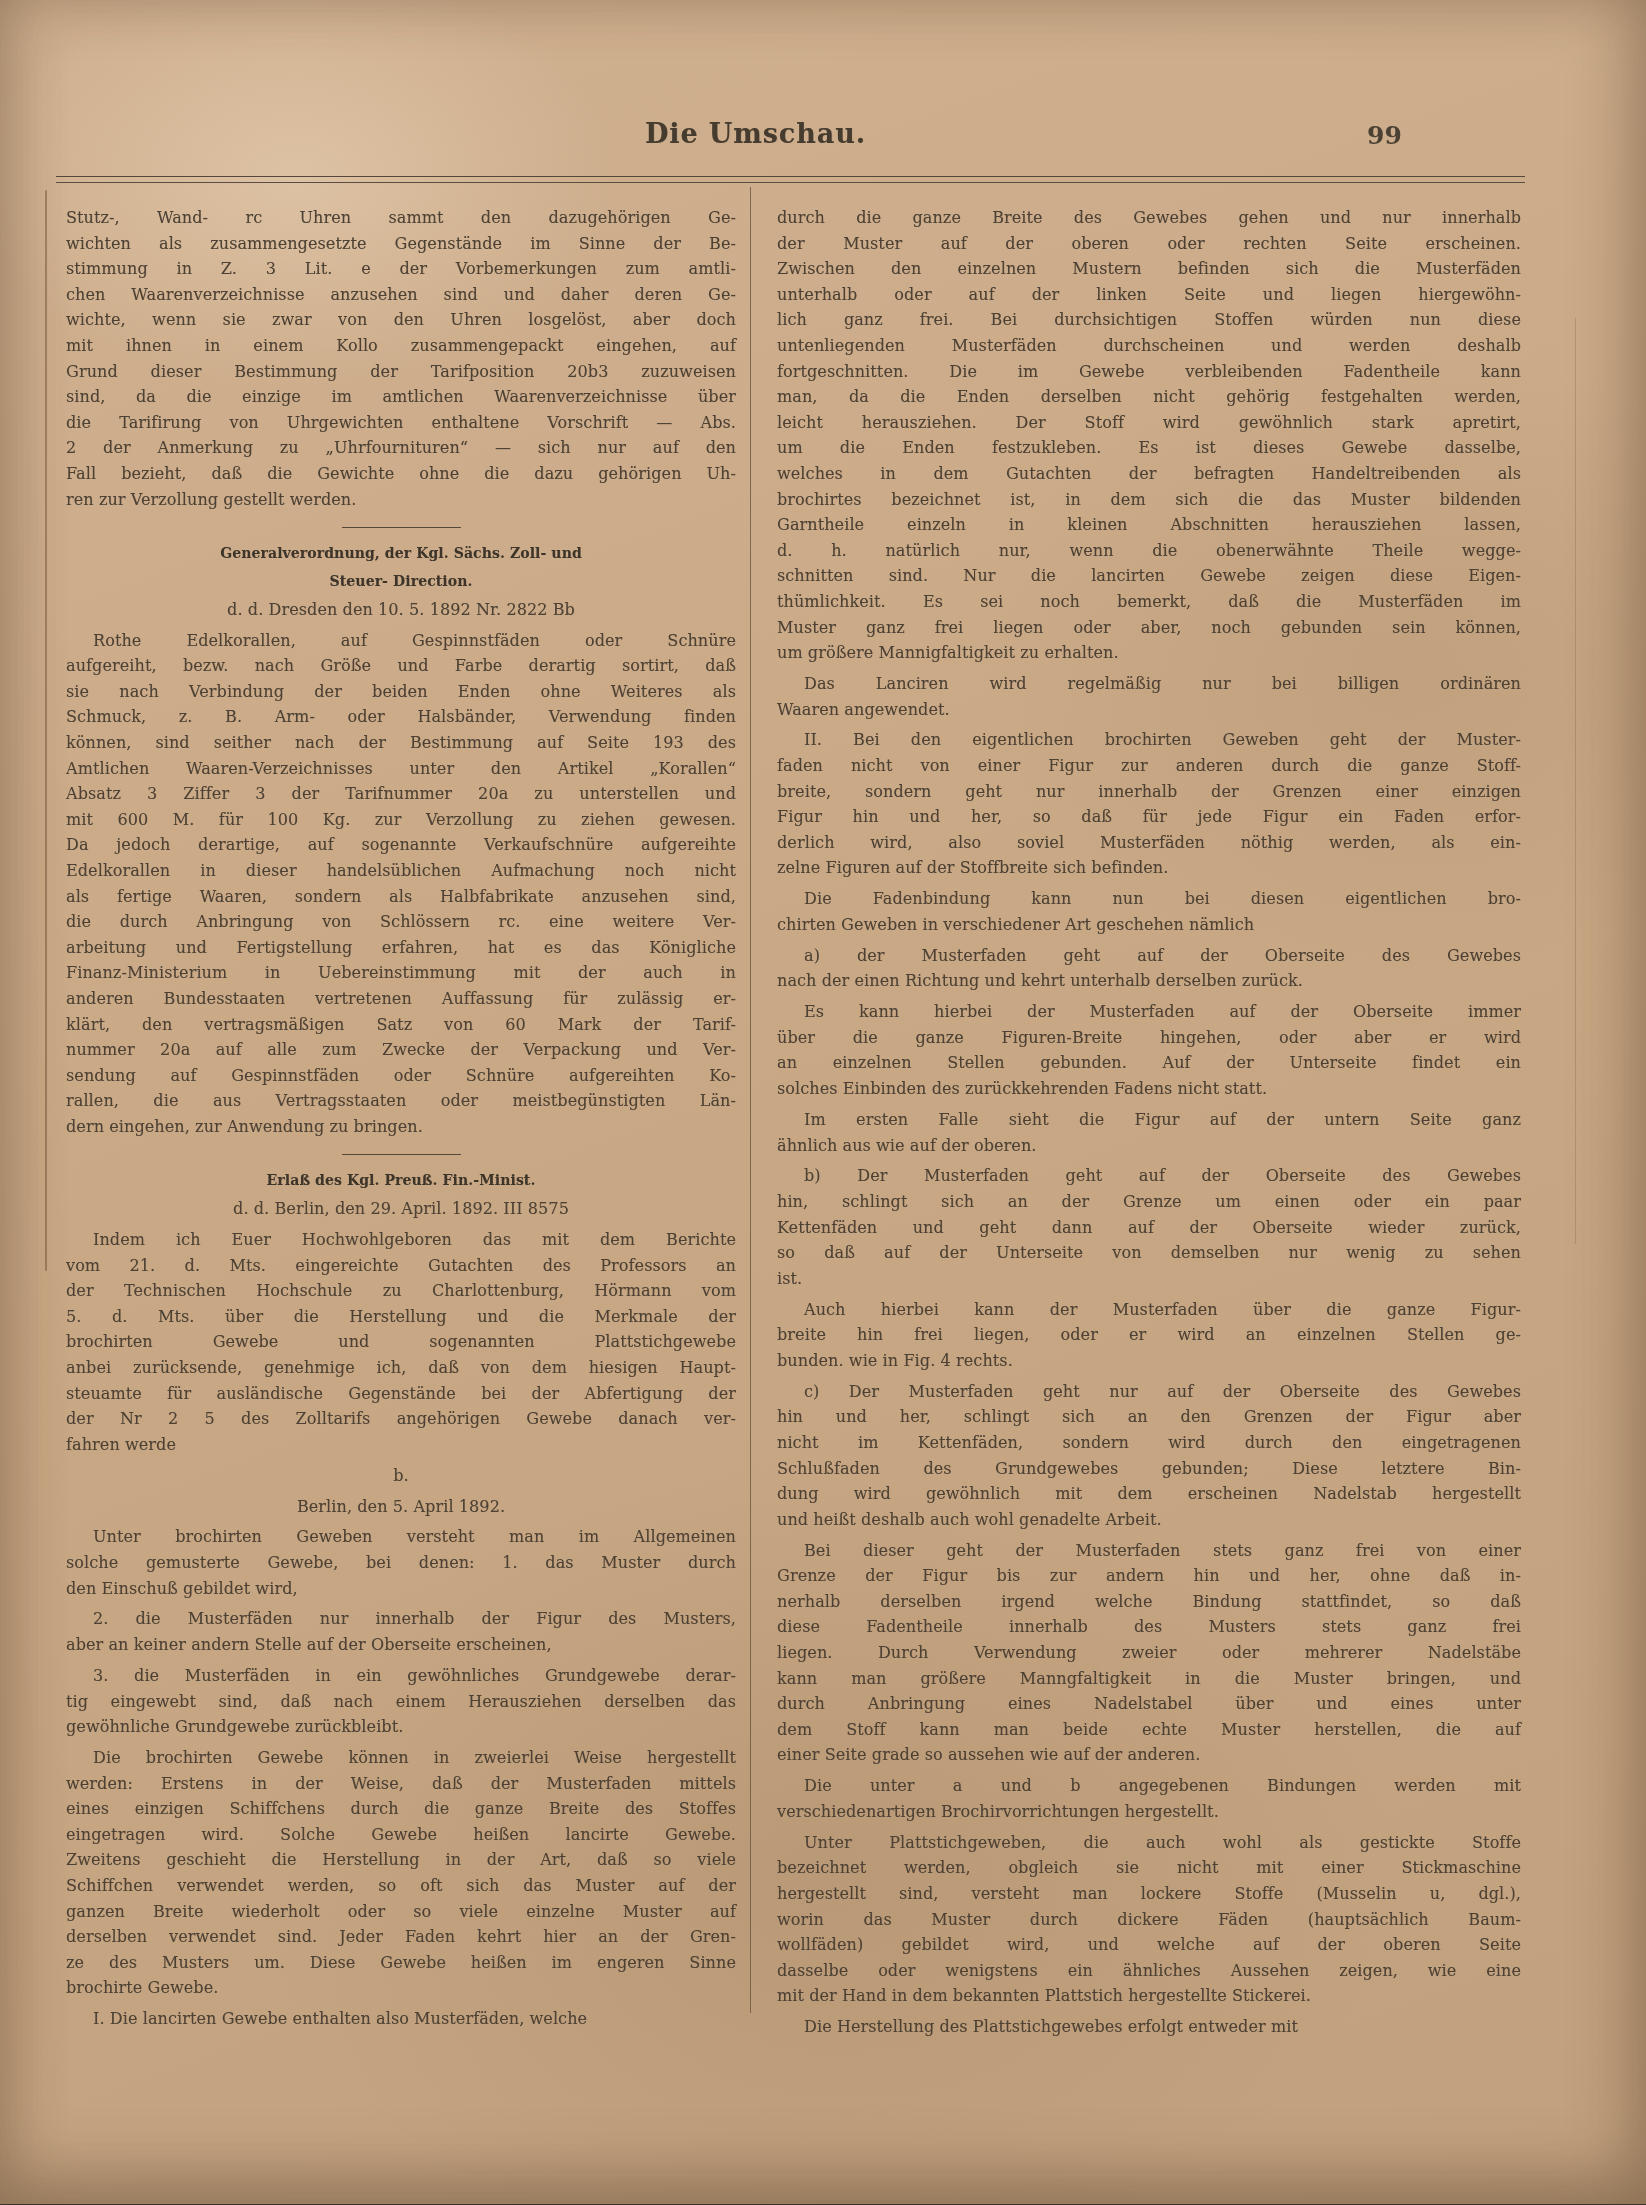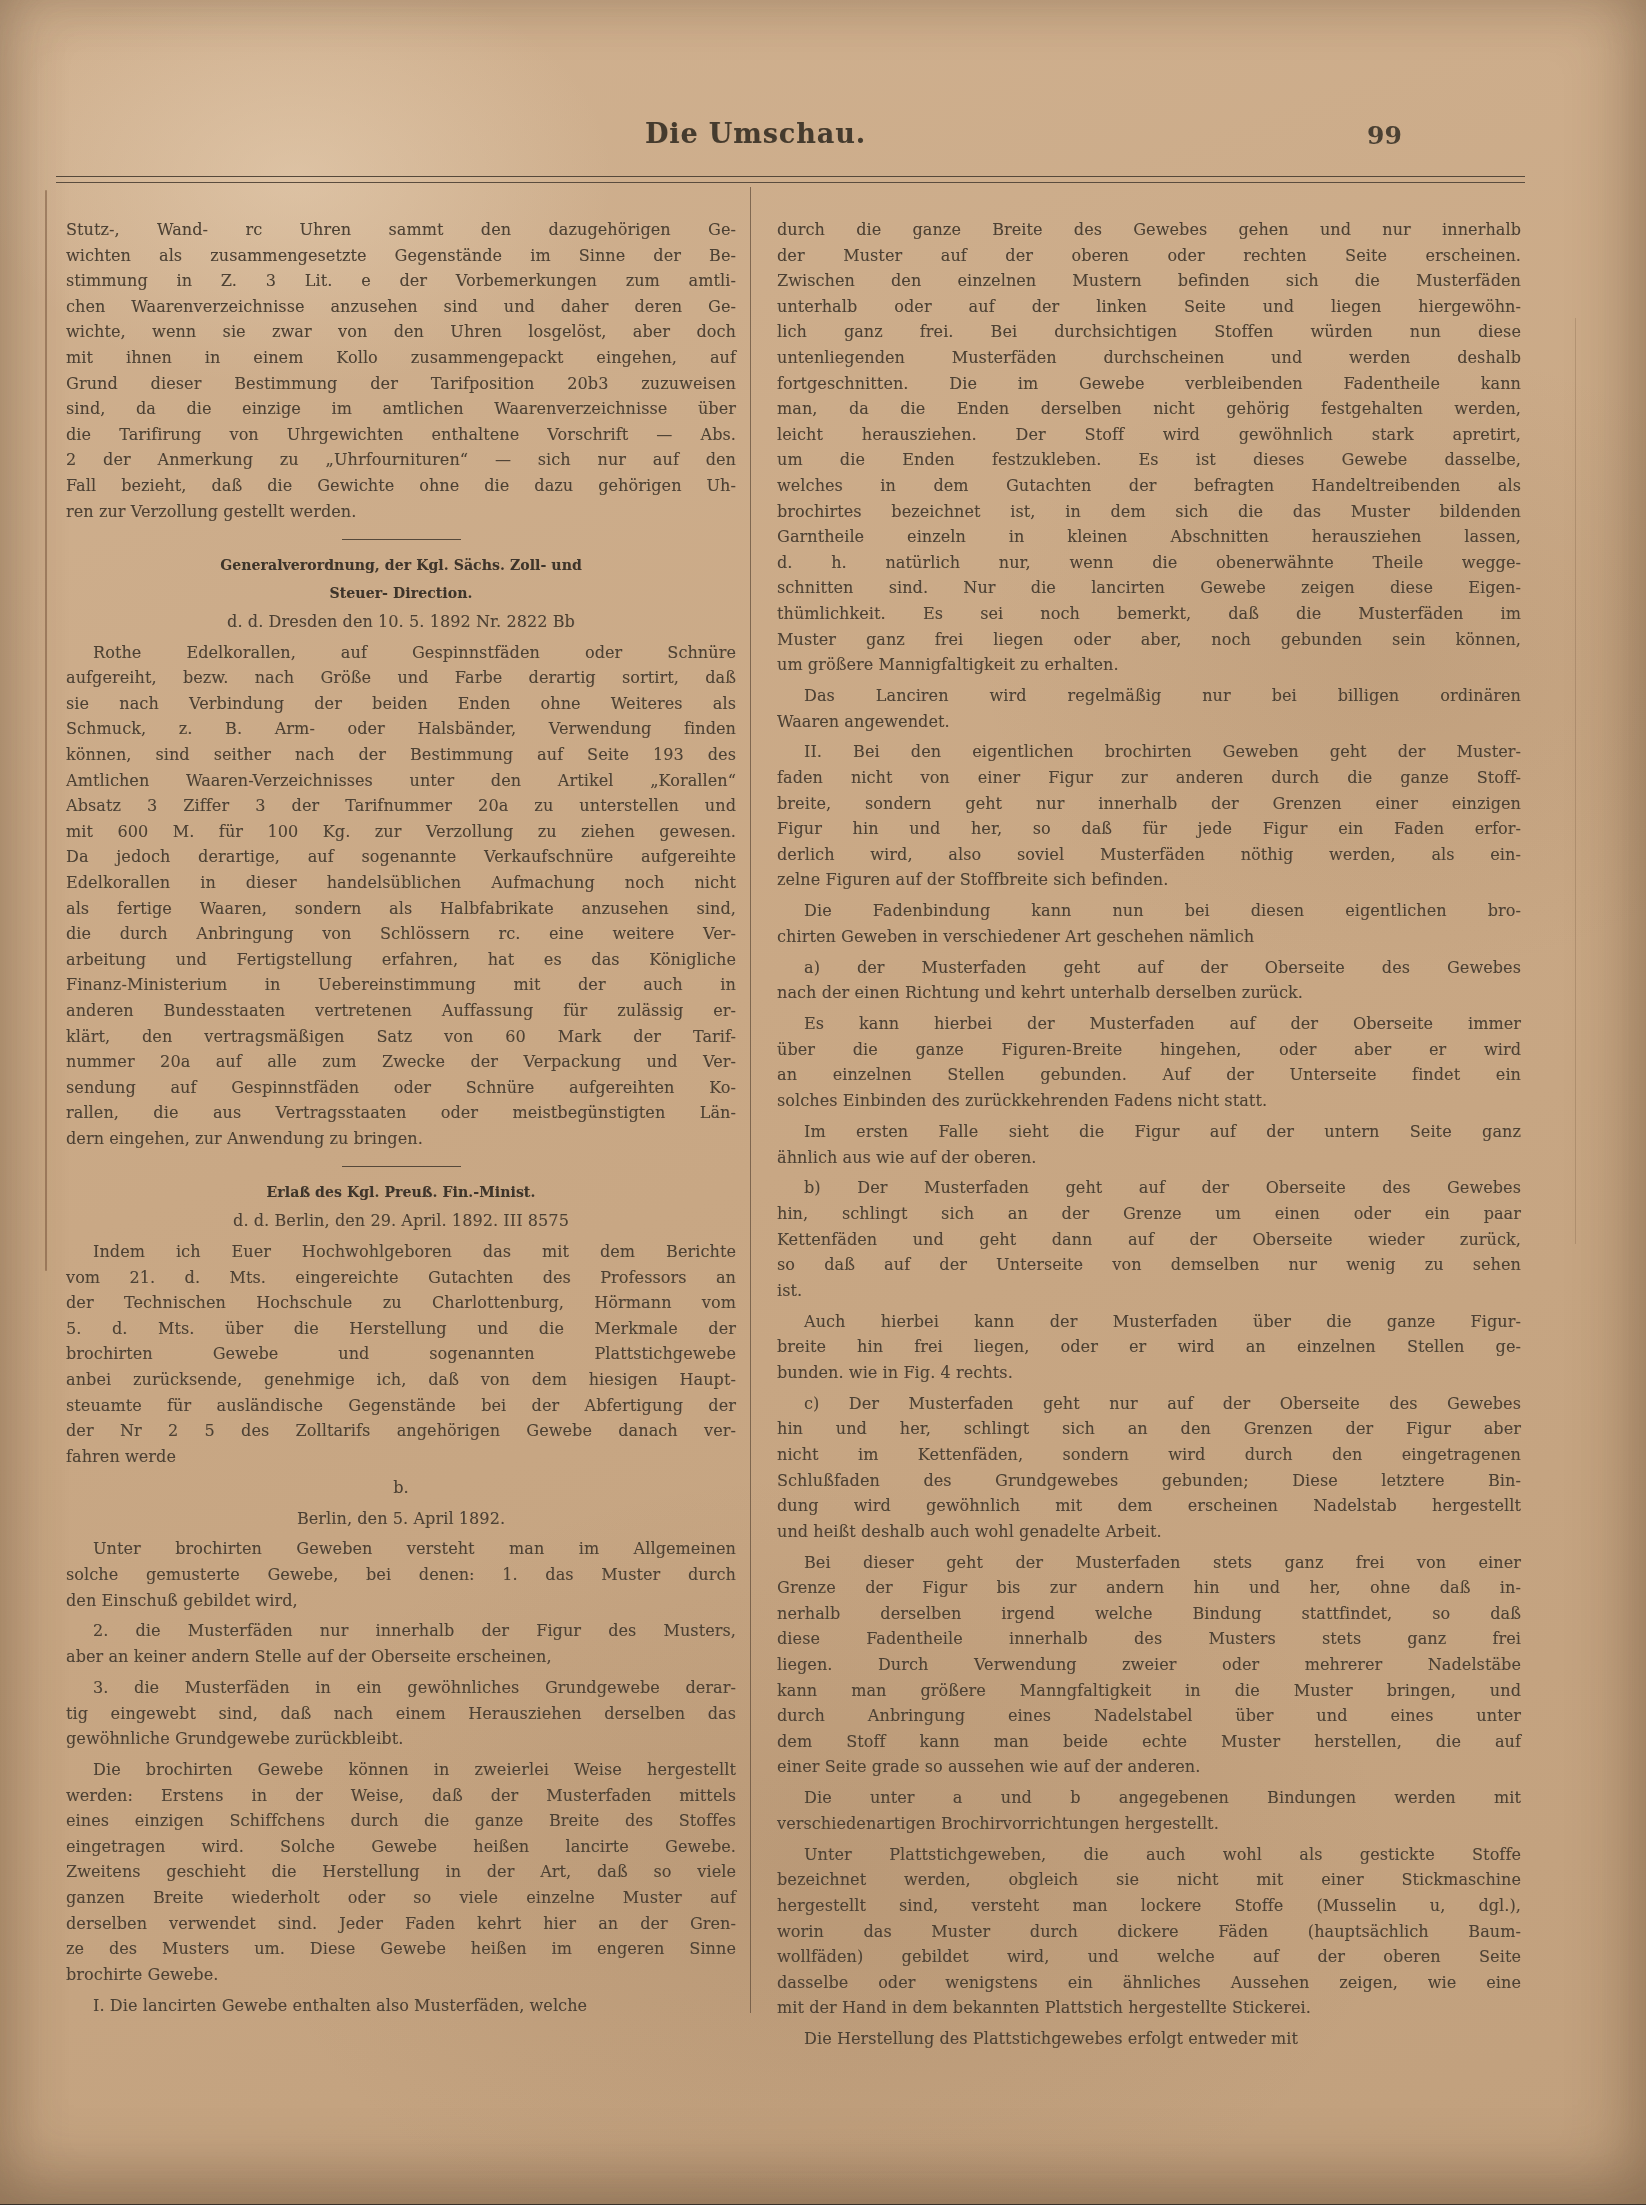--- a/index.html
+++ b/index.html
@@ -25,21 +25,21 @@
     letter-spacing:0.1px;text-shadow:0.3px 0.3px 0 rgba(70,52,34,0.22);}
   .col.left{left:66px;width:670px;}
   .col.right{left:777px;width:744px;}
   .col-divider{position:absolute;left:750px;top:187px;height:1826px;width:1.3px;
     background:rgba(86,68,50,0.65);}
   .gutter-line{position:absolute;left:45px;top:190px;height:1081px;width:1.8px;
     background:rgba(92,56,36,0.40);border-radius:1.3px;}
   .edge-line{position:absolute;left:1575px;top:318px;height:926px;width:1.3px;
     background:rgba(96,70,46,0.22);}
   .block{margin-top:5.3px;}
-  .block:first-child{margin-top:16px;}
+  .block:first-child{margin-top:4px;}
   .block .line{text-align:justify;text-align-last:justify;}
   .block .line.last{text-align-last:left;}
   .block.indent .line.first{text-indent:27px;}
   .block.heading{font-weight:700;font-size:14px;line-height:28px;color:#3d342a;margin-top:10.6px;}
   .block.heading .line, .block.heading .line.last{text-align:center;text-align-last:center;}
   .block.dateline{margin-top:2px;}
   .block.dateline .line, .block.dateline .line.last,
   .block.center .line, .block.center .line.last{text-align:center;text-align-last:center;}
   .block.divider{width:119px;height:0;border-top:1.3px solid #55483a;margin:15px auto 4.4px auto;}
 </style>
@@ -136,20 +136,21 @@
           <div class="line first">3. die Musterfäden in ein gewöhnliches Grundgewebe derar-</div>
           <div class="line">tig eingewebt sind, daß nach einem Herausziehen derselben das</div>
           <div class="line last">gewöhnliche Grundgewebe zurückbleibt.</div>
         </div>
         <div class="block p indent">
           <div class="line first">Die brochirten Gewebe können in zweierlei Weise hergestellt</div>
           <div class="line">werden: Erstens in der Weise, daß der Musterfaden mittels</div>
           <div class="line">eines einzigen Schiffchens durch die ganze Breite des Stoffes</div>
           <div class="line">eingetragen wird. Solche Gewebe heißen lancirte Gewebe.</div>
           <div class="line">Zweitens geschieht die Herstellung in der Art, daß so viele</div>
+          <div class="line">Schiffchen verwendet werden, so oft sich das Muster auf der</div>
           <div class="line">ganzen Breite wiederholt oder so viele einzelne Muster auf</div>
           <div class="line">derselben verwendet sind. Jeder Faden kehrt hier an der Gren-</div>
           <div class="line">ze des Musters um. Diese Gewebe heißen im engeren Sinne</div>
           <div class="line last">brochirte Gewebe.</div>
         </div>
         <div class="block p indent">
           <div class="line first last">I. Die lancirten Gewebe enthalten also Musterfäden, welche</div>
         </div>
       </div>
     <div class="col right">

